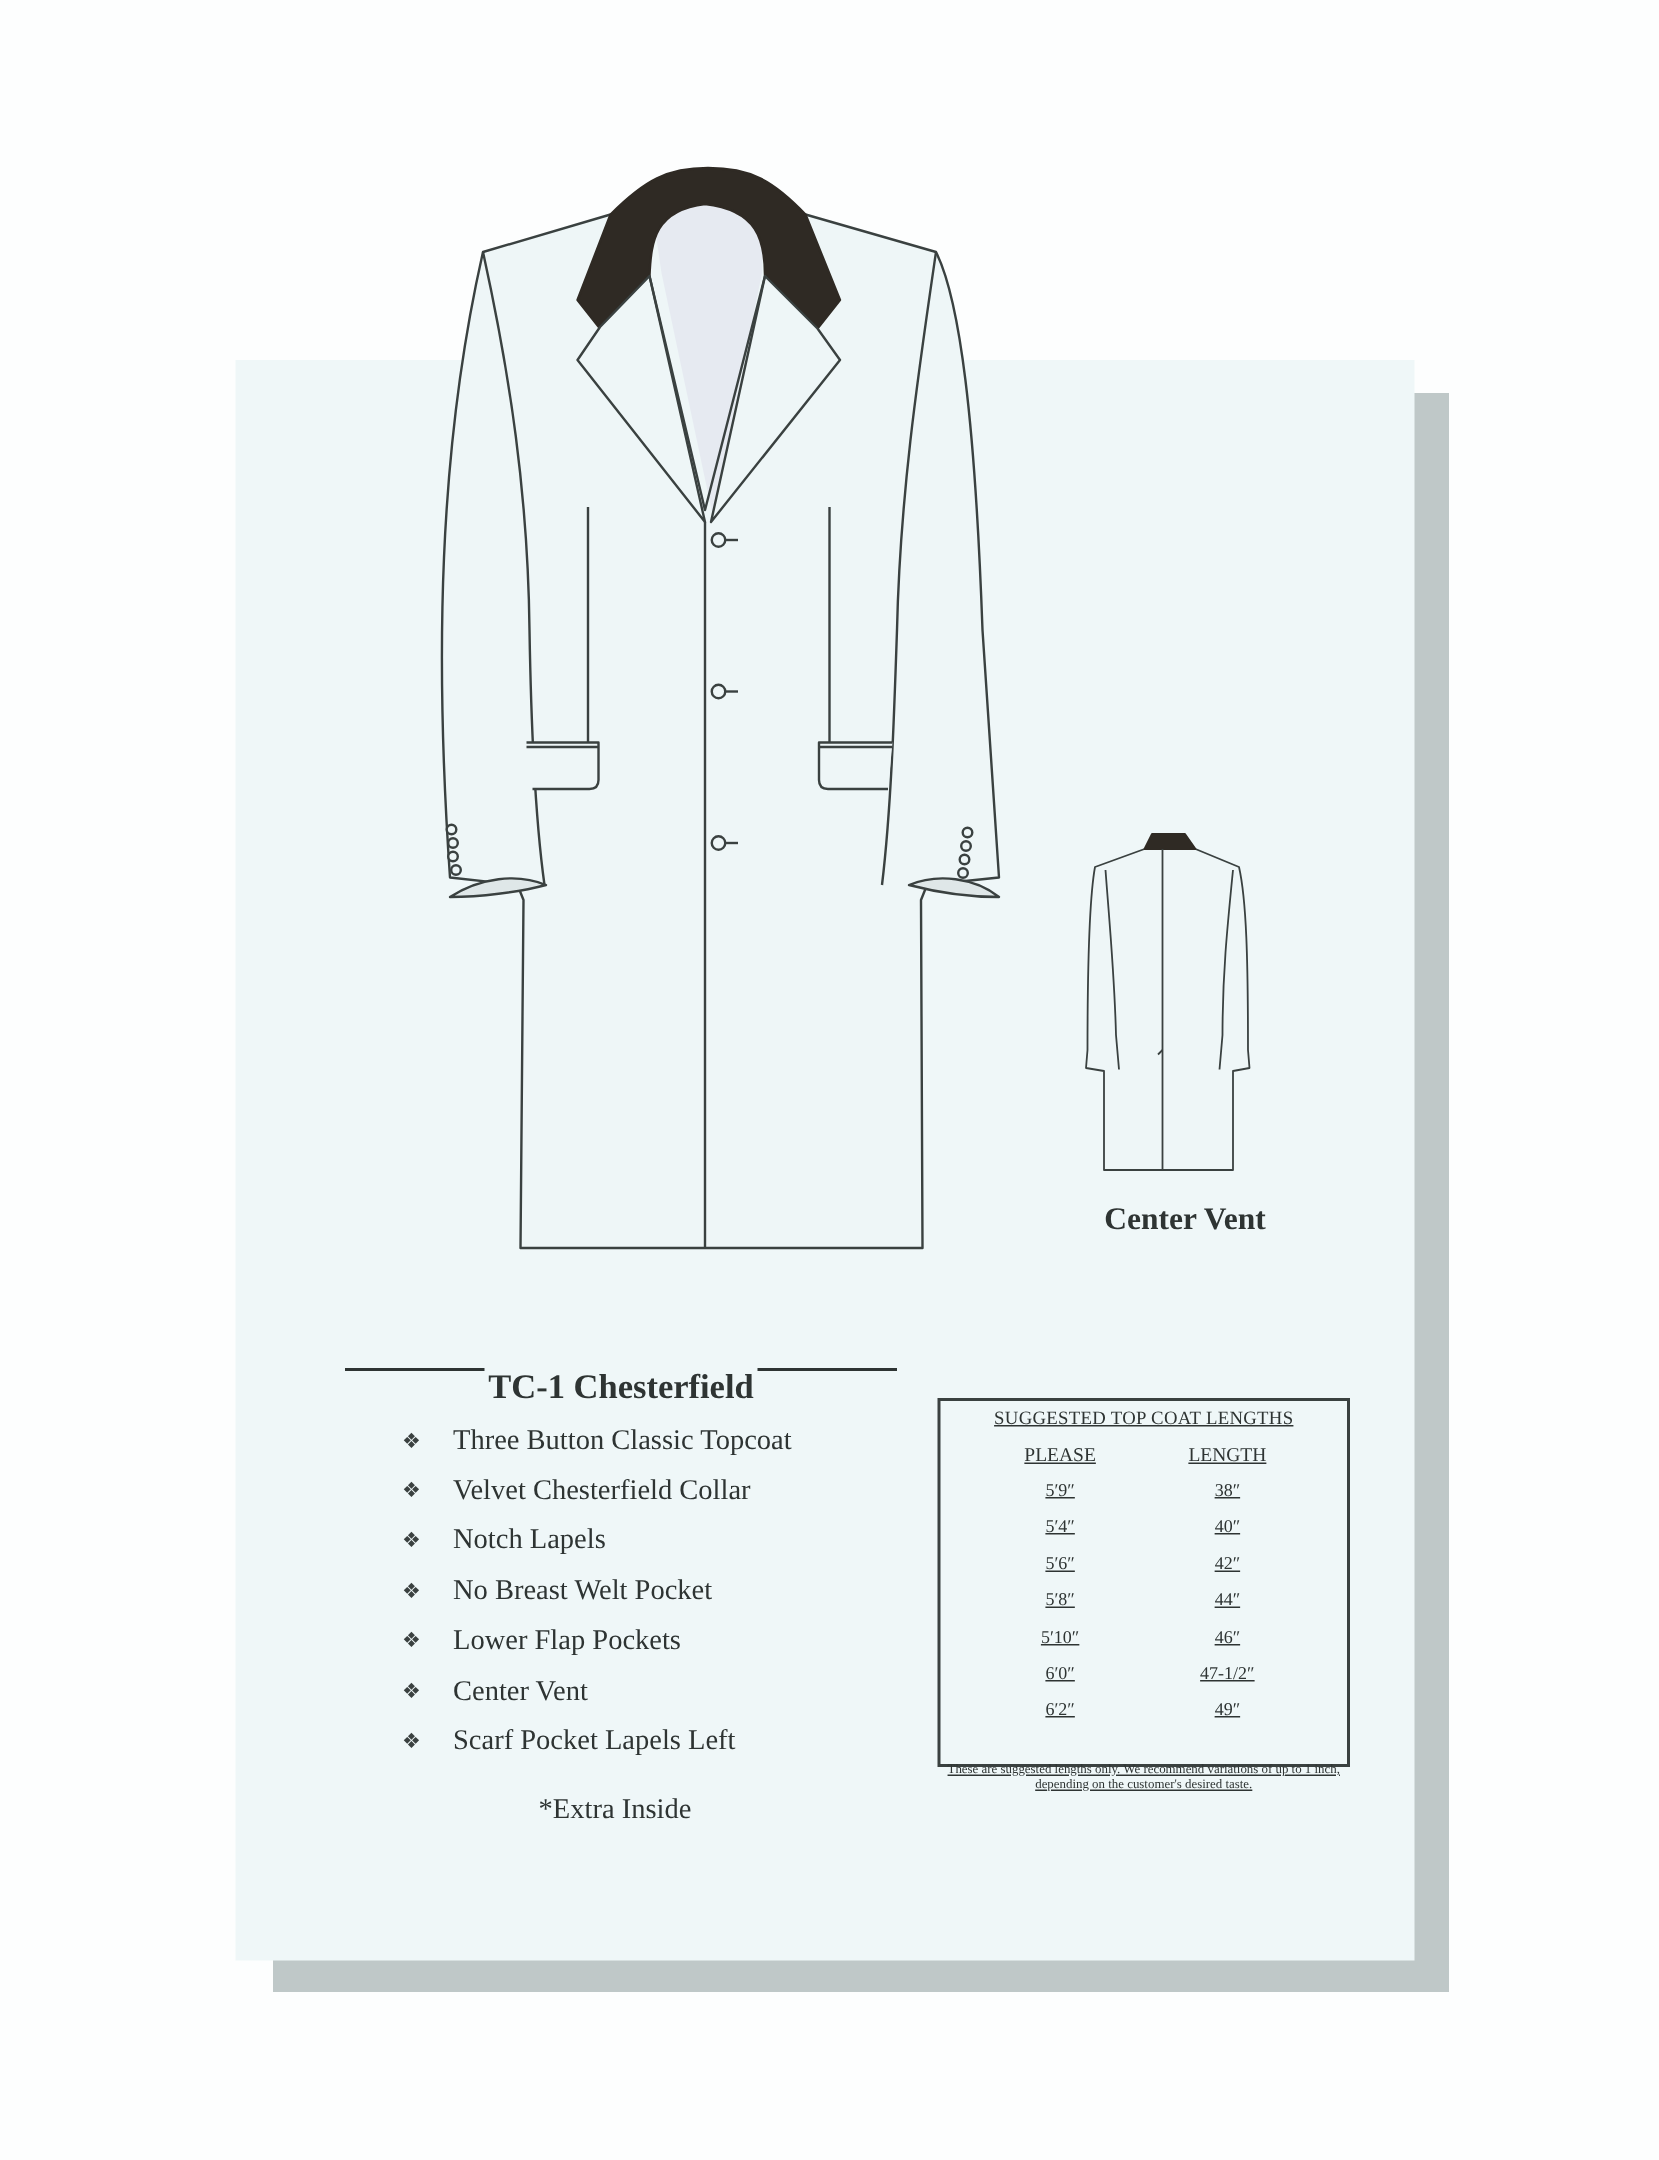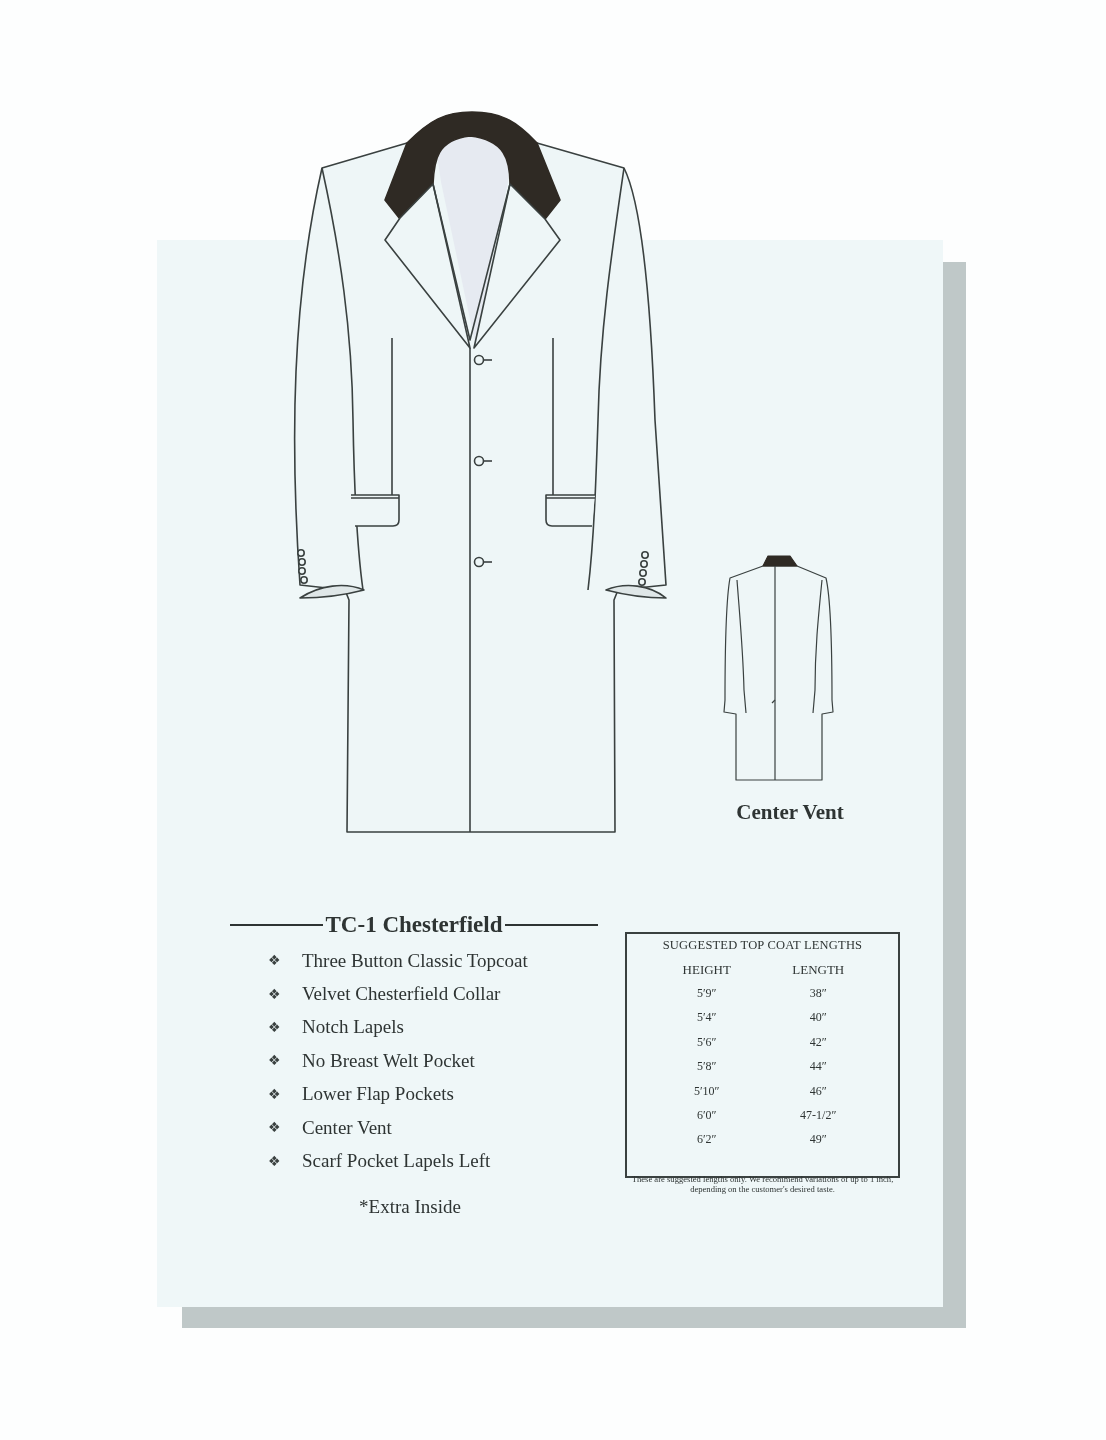--- a/index.html
+++ b/index.html
@@ -17,21 +17,21 @@
       position: absolute; left: 157px; top: 240px; width: 786px; height: 1067px;
       background: #eff7f8;
     }
     svg.art { position: absolute; left: 0; top: 0; }
     .back-label {
       position: absolute; left: 700px; top: 800px; width: 180px; text-align: center;
       font-size: 21px; font-weight: bold; color: #2e3433;
     }
     .title-row {
       position: absolute; left: 230px; top: 912px; width: 368px;
-      display: flex; align-items: center; justify-content: center;
+      display: flex; align-items: flex-start; justify-content: center;
     }
     .title-row .rule { flex: 1; height: 2px; background: #2e3433; }
     .title-row .title {
       font-size: 23px; font-weight: bold; padding: 0 3px; white-space: nowrap;
     }
     .features {
       position: absolute; left: 268px; top: 944px; margin: 0; padding: 0; list-style: none;
     }
     .features li {
       display: flex; align-items: center; height: 33.4px; font-size: 19px;
@@ -39,21 +39,21 @@
     .features .bullet {
       width: 34px; font-size: 14px; color: #3a4140; display: inline-block;
     }
     .notes {
       position: absolute; left: 200px; top: 1195px; width: 420px; text-align: center;
       font-size: 19px; line-height: 23px;
     }
     .notes .specify { font-weight: bold; }
     .size-table {
       position: absolute; left: 625px; top: 932px; width: 275px; height: 246px;
-      border: 2px solid #3a4140; box-sizing: border-box; text-align: center;
+      border: 2px solid #3a4140; box-sizing: border-box; text-align: center; text-decoration: underline;
     }
     .size-table .tt { font-size: 12.5px; margin-top: 4px; letter-spacing: 0.2px; }
     .size-table .grid { display: grid; grid-template-columns: 1fr 1fr; margin: 6px 24px 0 24px; }
     .size-table .hdr { font-size: 13px; height: 22px; line-height: 22px; }
     .size-table .cell { font-size: 12px; height: 24.4px; line-height: 24.4px; }
     .size-table .foot { font-size: 8.6px; line-height: 10px; padding: 2px 4px 0; margin-top: 20px; }
   </style>
 </head>
 <body>
 
@@ -156,21 +156,21 @@
     </li>
 </ul>
 
 <div class="notes">
   <div>*Extra Inside</div>
 </div>
 
 <div class="size-table">
   <div class="tt">SUGGESTED TOP COAT LENGTHS</div>
   <div class="grid">
-    <div class="hdr">HEIGHT</div>
+    <div class="hdr">PLEASE</div>
     <div class="hdr">LENGTH</div>
     <div class="cell">5′9″</div>
     <div class="cell">38″</div>
     <div class="cell">5′4″</div>
     <div class="cell">40″</div>
     <div class="cell">5′6″</div>
     <div class="cell">42″</div>
     <div class="cell">5′8″</div>
     <div class="cell">44″</div>
     <div class="cell">5′10″</div>

